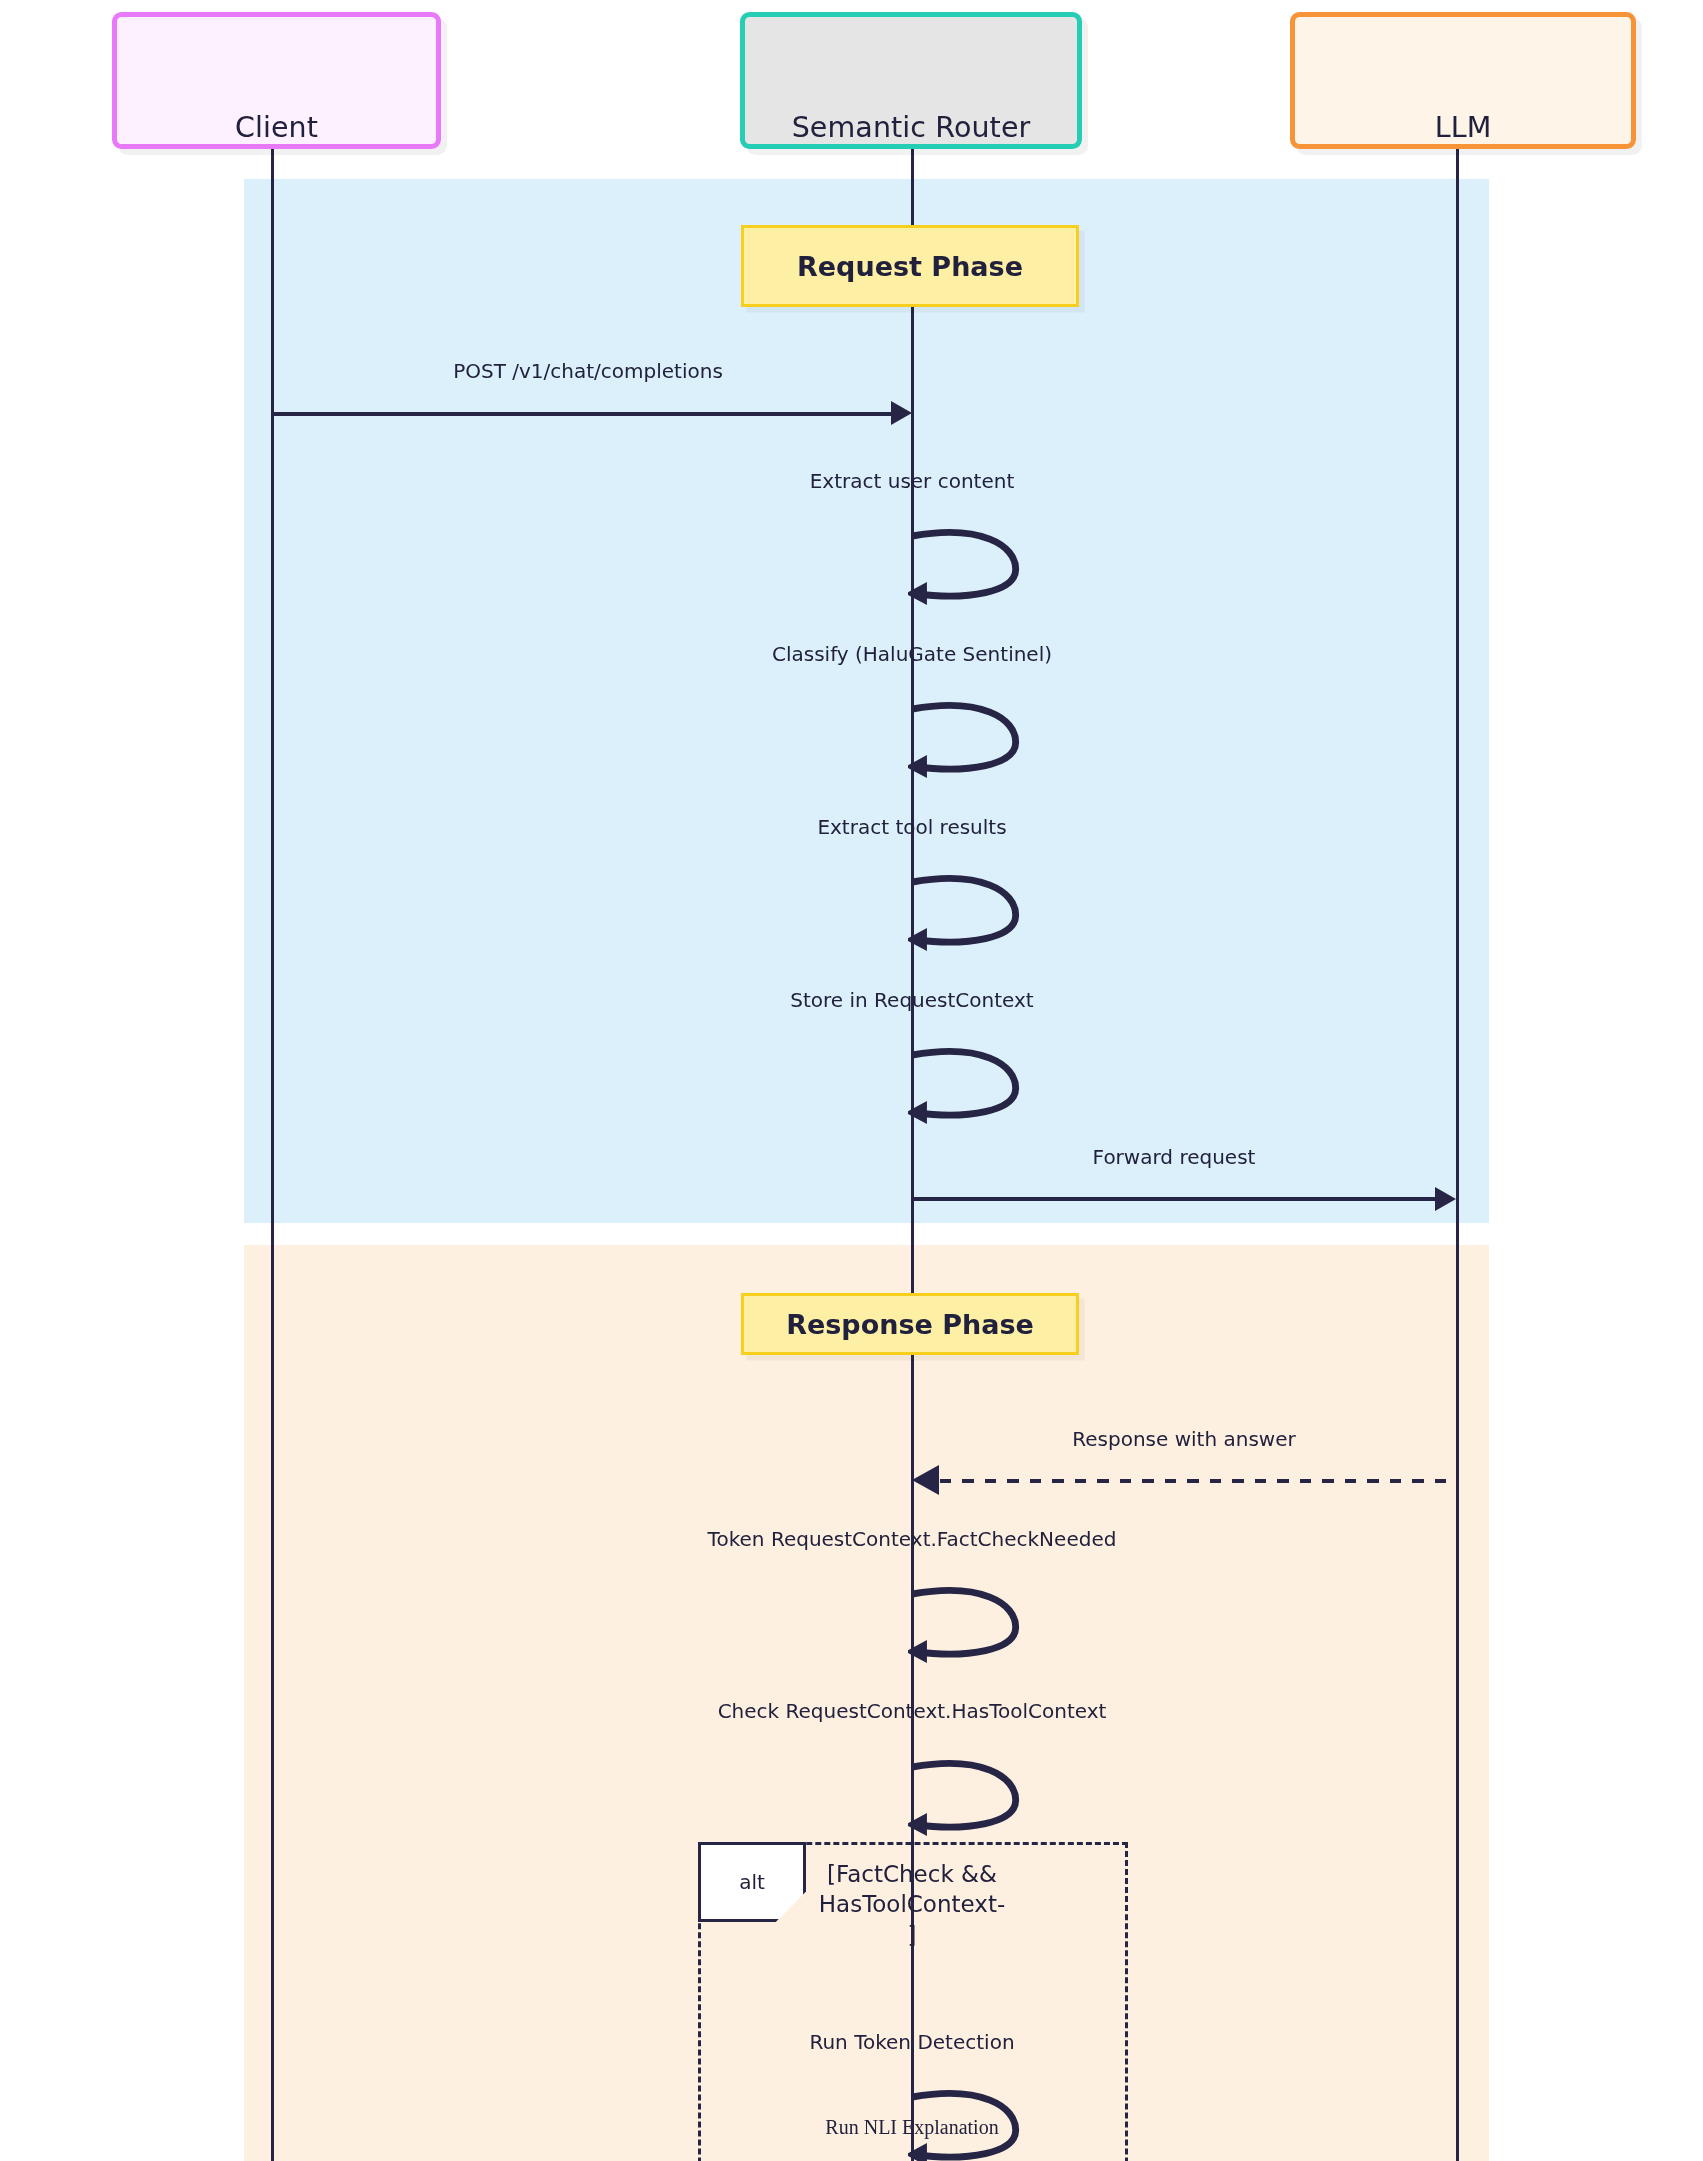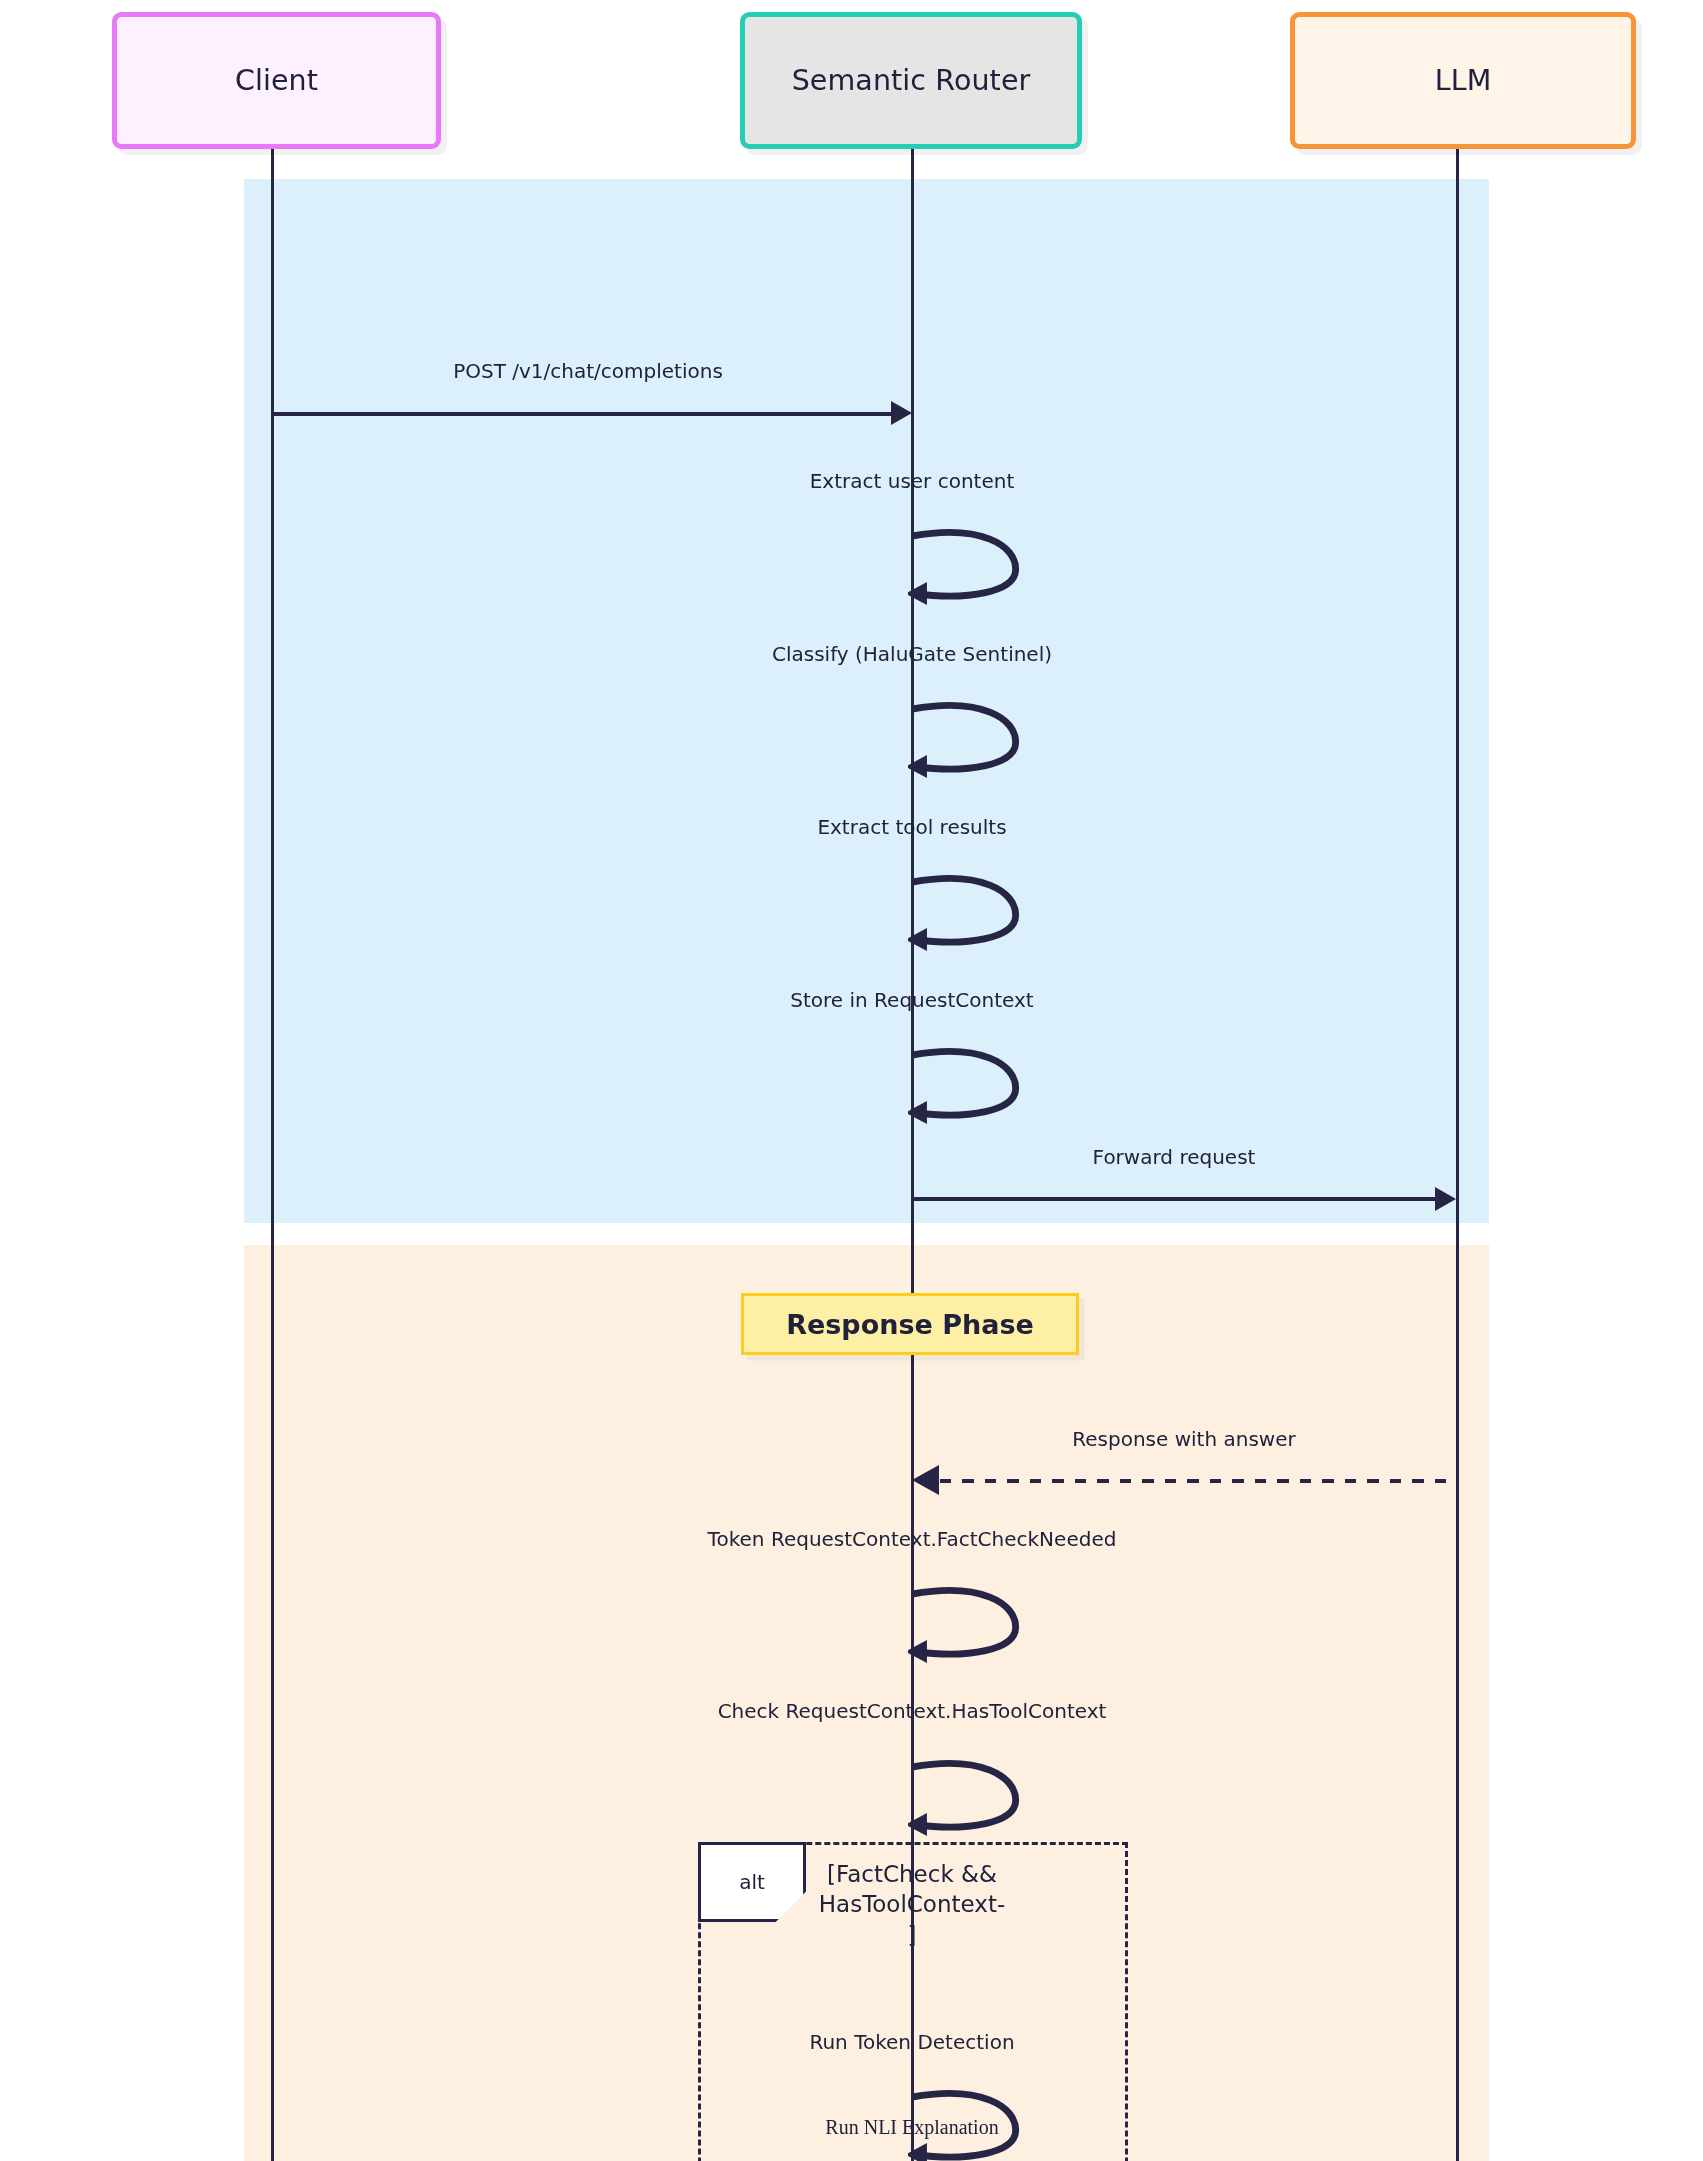--- a/index.html
+++ b/index.html
@@ -9,21 +9,21 @@
   
   .phase-rect{position:absolute;}
   #phase-request-rect{left:244px;top:179px;width:1245px;height:1044px;background:#dcf0fb;}
   #phase-response-rect{left:244px;top:1245px;width:1245px;height:1837px;background:#fdf0e0;}
 
   
   .lifeline{position:absolute;width:3px;background:#272545;}
 
   
   .actor{position:absolute;box-sizing:border-box;border-radius:9.5px;
-         display:flex;align-items:center;justify-content:center;
+         display:flex;align-items:flex-end;justify-content:center;
          box-shadow:6px 6px 0 rgba(0,0,0,0.055);}
   .actor .lbl{font-size:28.5px;color:#22213d;letter-spacing:0.1px;white-space:nowrap;}
   .actor-client{background:#fdf0ff;border:5.2px solid #e879f9;}
   .actor-router{background:#e5e5e5;border:5.2px solid #25cdb4;}
   .actor-llm{background:#fef4e8;border:5.2px solid #f79438;}
 
   
   .phase-note{position:absolute;box-sizing:border-box;background:#fdf0a5;
     border:3.9px solid #f8cf1c;display:flex;align-items:center;justify-content:center;
     box-shadow:5.6px 5.6px 0 rgba(0,0,0,0.045);}
@@ -73,20 +73,23 @@
   <div class="actor actor-client" style="left:112px;top:12px;width:329px;height:137px;">
     <span class="lbl">Client</span>
   </div>
   <div class="actor actor-router" style="left:740px;top:12px;width:342px;height:137px;">
     <span class="lbl">Semantic Router</span>
   </div>
   <div class="actor actor-llm" style="left:1290px;top:12px;width:346px;height:137px;">
     <span class="lbl">LLM</span>
   </div>
 
+  <div class="phase-note" style="left:741px;top:225px;width:338px;height:82px;">
+    <span class="lbl">Request Phase</span>
+  </div>
   <div class="phase-note" style="left:741px;top:1293px;width:338px;height:62px;">
     <span class="lbl">Response Phase</span>
   </div>
 
   <div class="msg-label" style="left:588px;top:359px;">POST /v1/chat/completions</div>
   <div class="msg-line" style="left:273px;top:412px;width:618px;"></div>
   <div class="arrowhead right" style="left:891px;top:401px;"></div>
 
   <div class="msg-label" style="left:912px;top:469px;">Extract user content</div>
   <svg class="selfloop" style="left:908px;top:528px;width:112px;height:78px;" viewBox="0 0 260 180">

